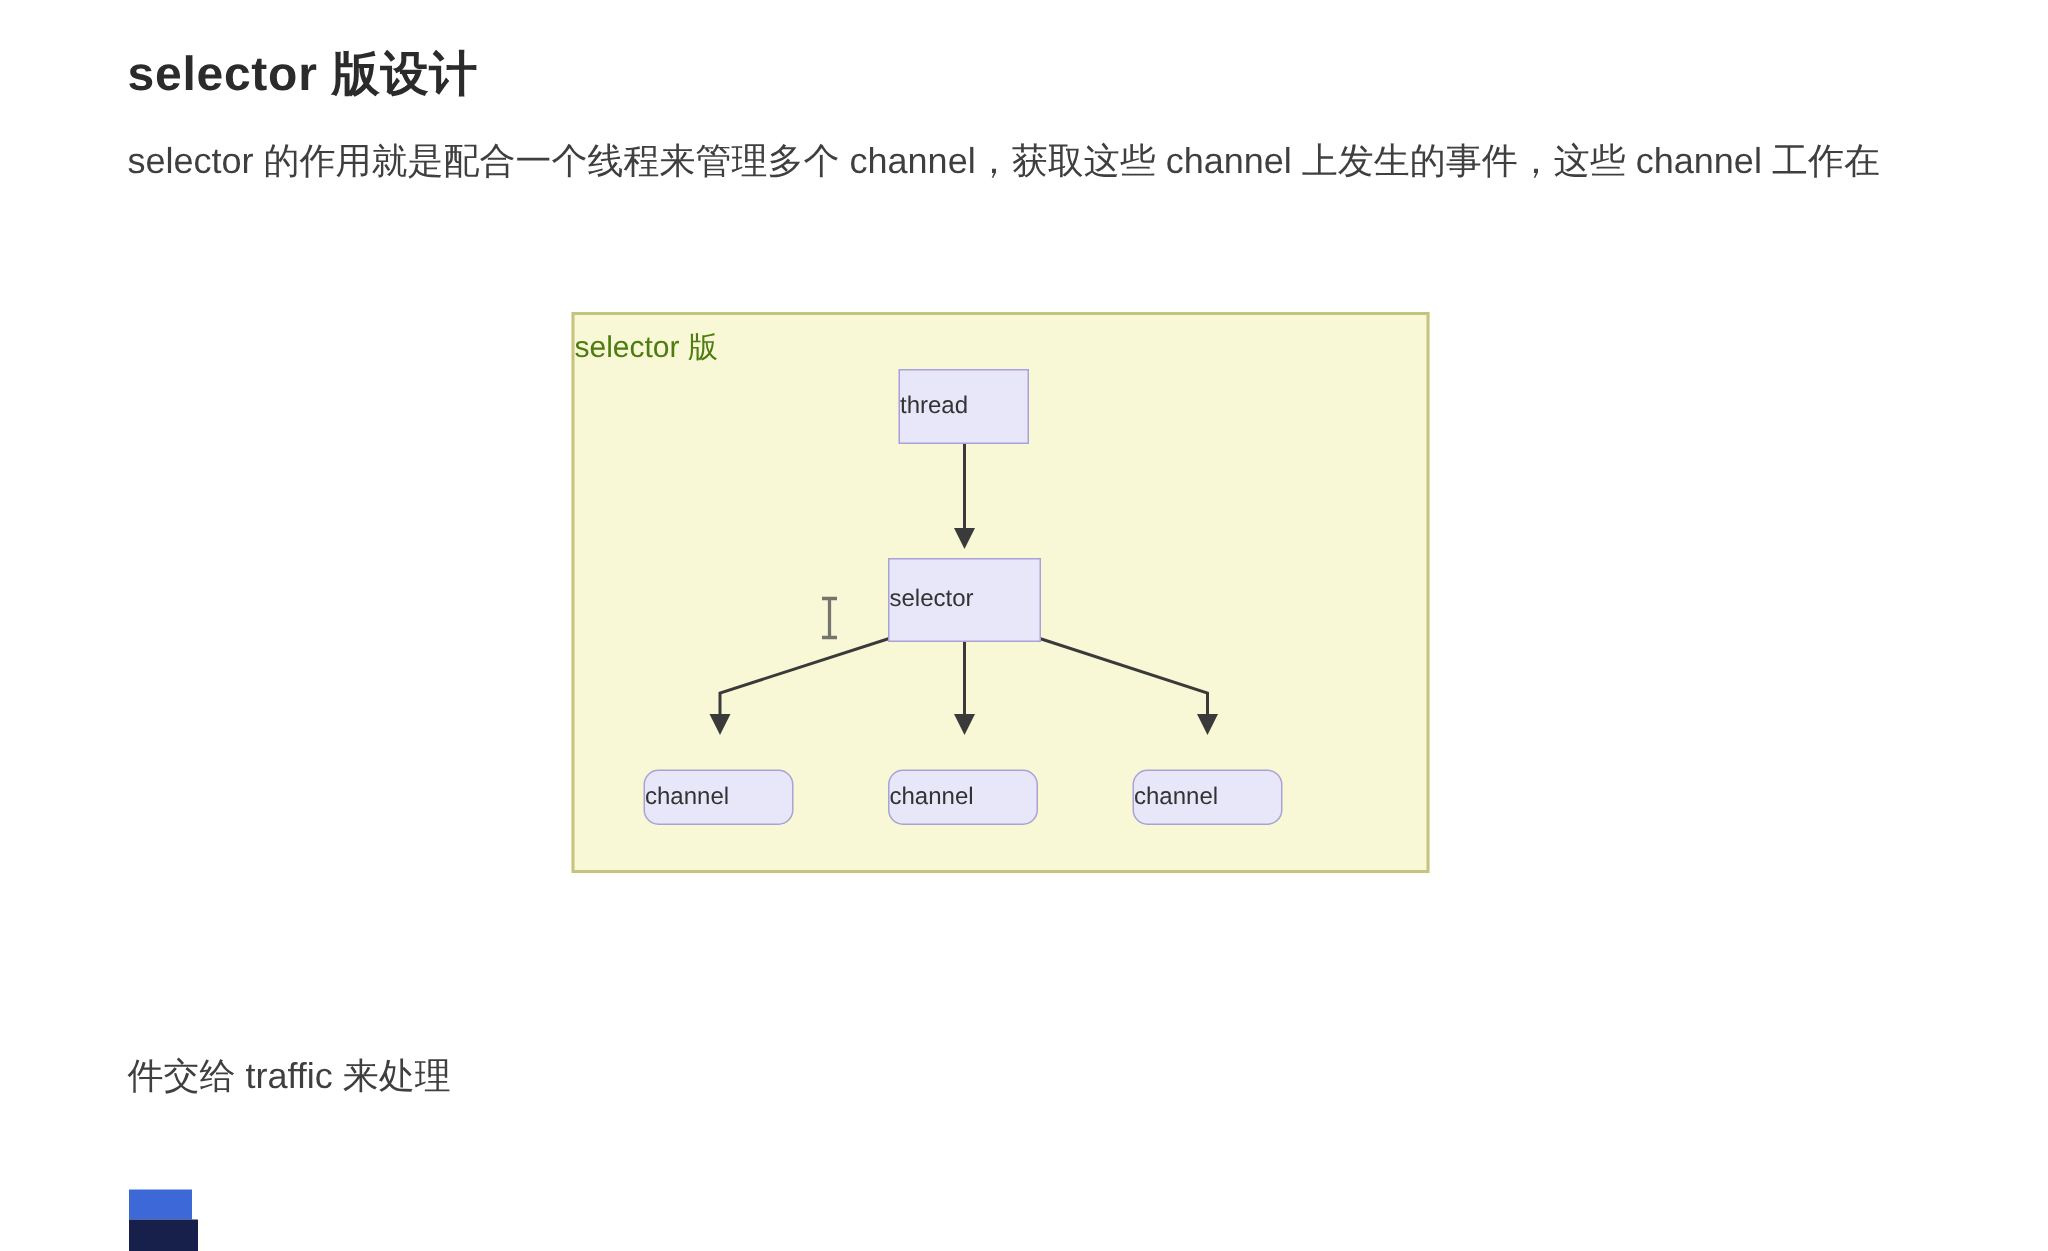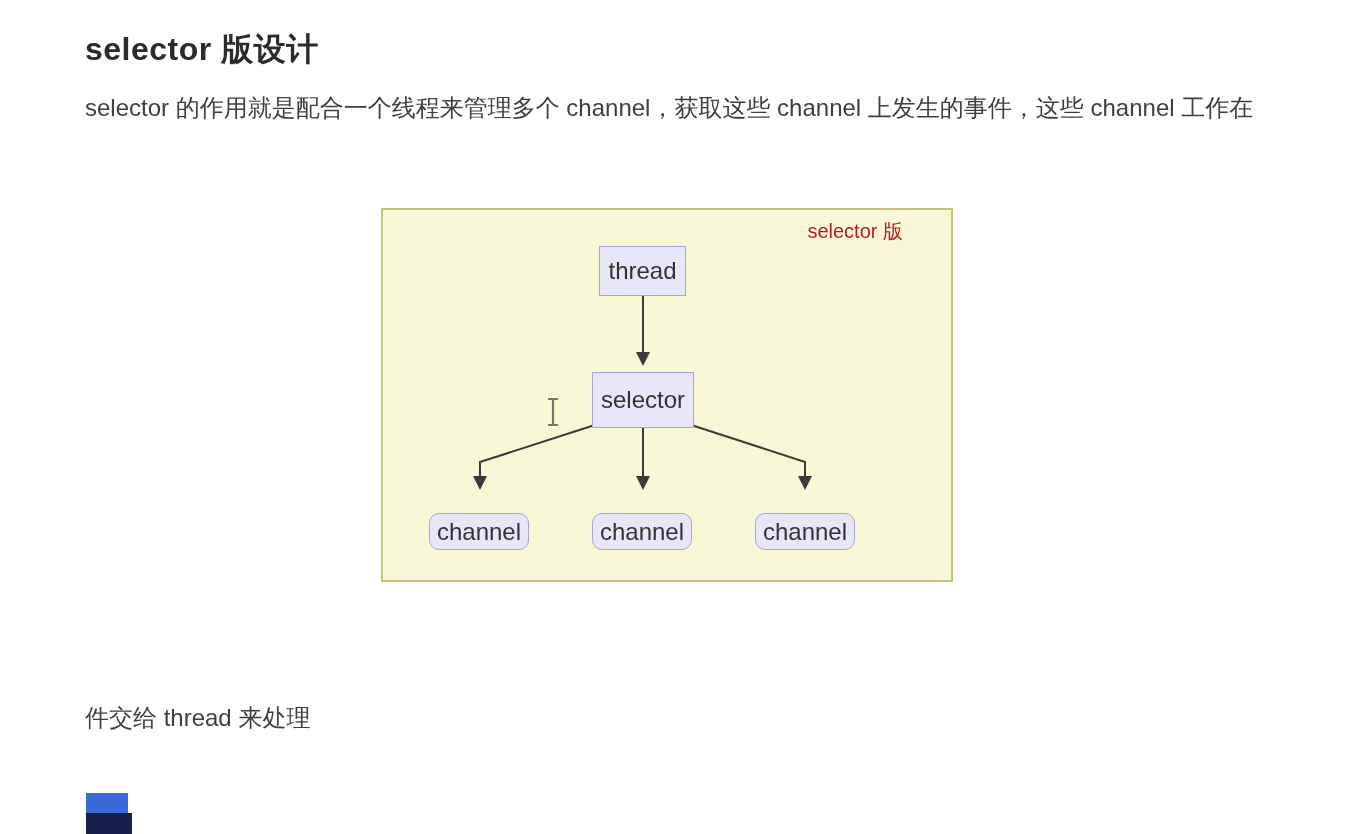--- a/index.html
+++ b/index.html
@@ -54,33 +54,32 @@
     position:absolute;
     left:381px; top:208px;
     width:572px; height:374px;
     background:var(--canvas-bg);
     border:2px solid var(--canvas-border);
   }
   .diagram-title{
     position:absolute;
     left:0; top:8px;
     width:520px;
-    text-align:right;
+    text-align:left;
     font-size:20px;
-    color:#b91c1c;
+    color:#4d7c0f;
     white-space:nowrap;
   }
   .node{
     position:absolute;
     display:flex;
     align-items:center;
-    justify-content:center;
     background:var(--node-bg);
     border:1.5px solid var(--node-border);
-    font-size:24px;
+    font-size:16px;
     color:#333333;
   }
   .node-thread{left:216px; top:36px;  width:87px;  height:50px;}
   .node-selector{left:209px; top:162px; width:102px; height:56px;}
   .node-channel{border-radius:10px; top:303px; height:37px; width:100px;}
   .node-channel.pos-left{left:46px;}
   .node-channel.pos-mid{left:209px;}
   .node-channel.pos-right{left:372px;}
   .edges{position:absolute; left:0; top:0; width:572px; height:374px; pointer-events:none;}
   .edges path.edge{stroke:var(--arrow); stroke-width:2; fill:none;}
@@ -131,19 +130,19 @@
     <div class="node node-channel pos-right">
       <span>channel</span>
     </div>
 
     <svg class="ibeam" width="17" height="33" viewBox="0 0 17 33" xmlns="http://www.w3.org/2000/svg">
       <path d="M3 3 H13 M8 3 V29 M3 29 H13" stroke="#4a4a4a" stroke-width="2.2" fill="none"></path>
     </svg>
   </div>
 
   <div class="para" id="outro">
-    <div class="line">件交给 thread 来处理</div>
+    <div class="line">件交给 traffic 来处理</div>
   </div>
 
   <div class="bar bar-top"></div>
   <div class="bar bar-bottom"></div>
 
 </div>
 
 </body></html>

